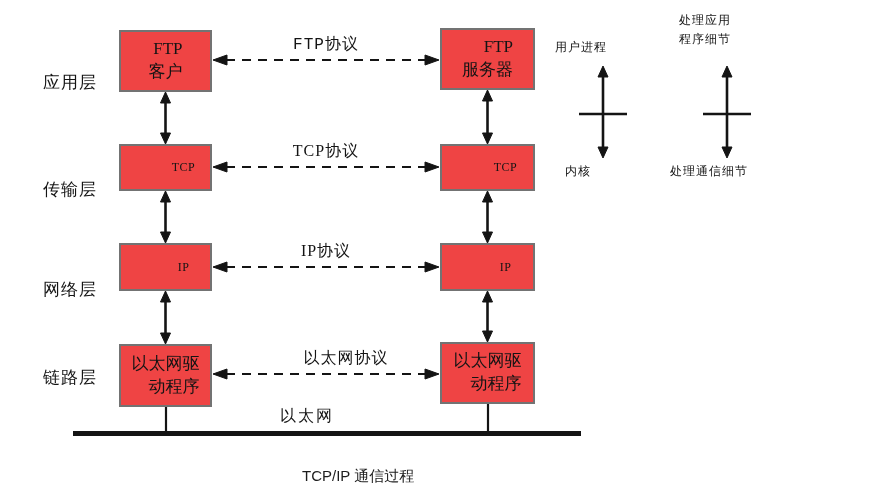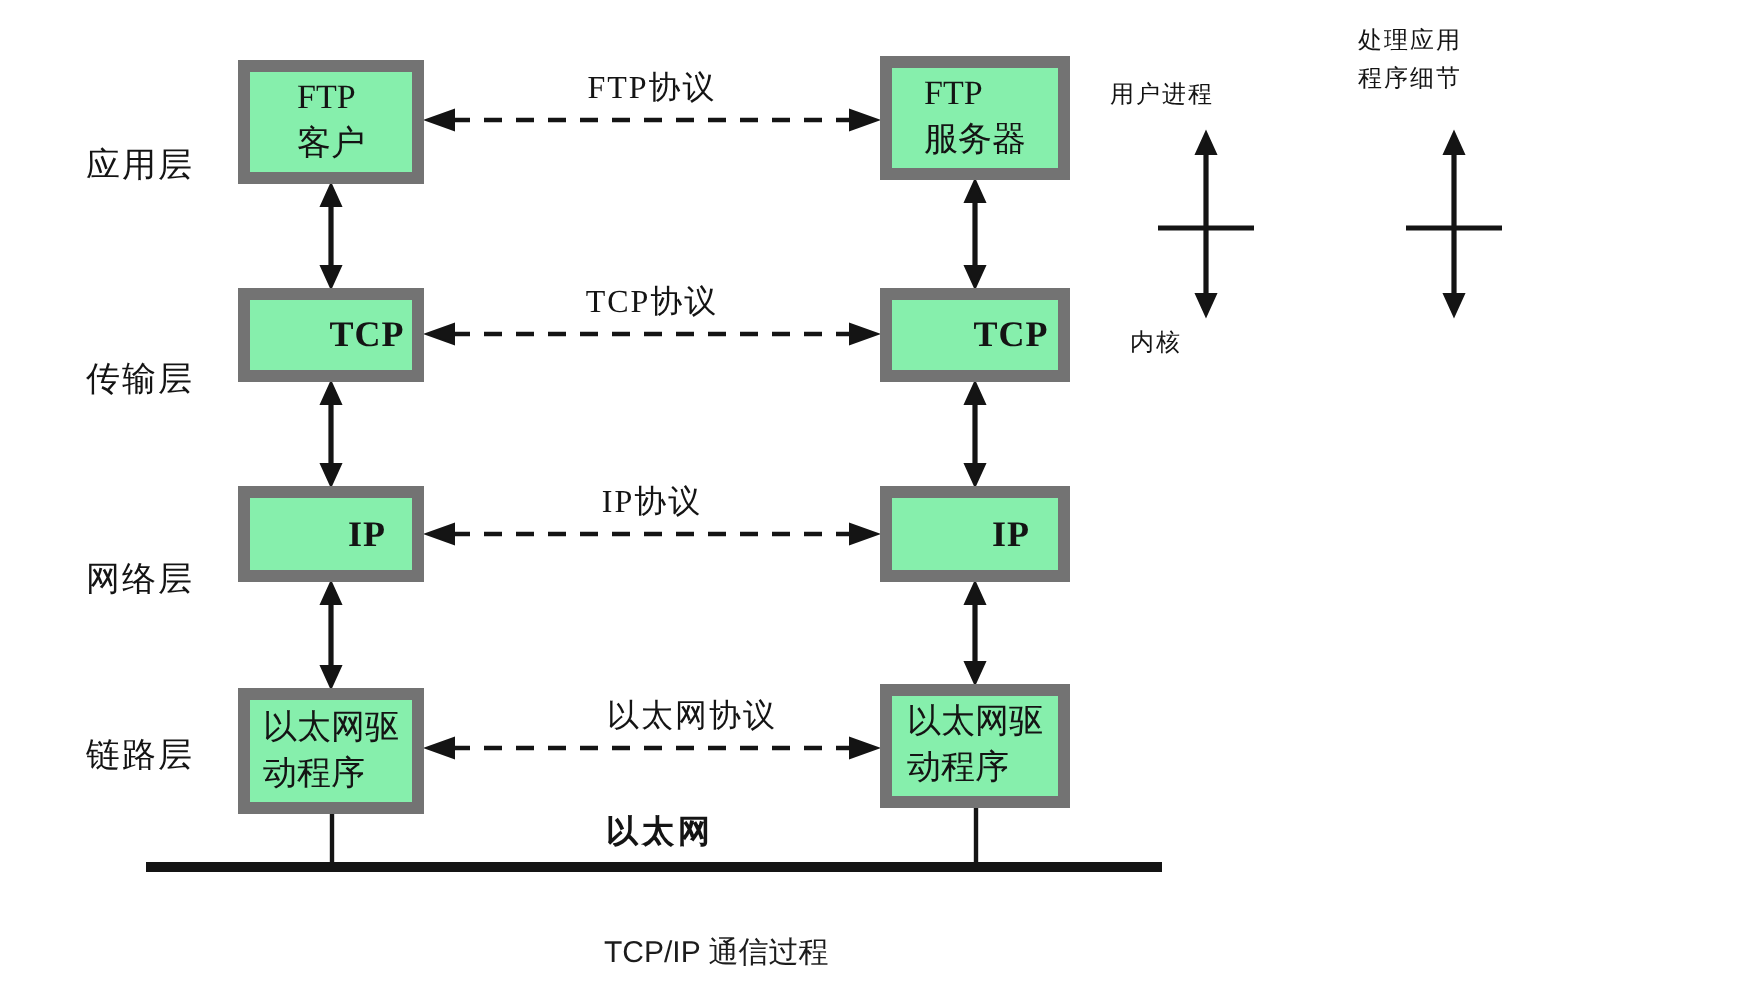--- a/index.html
+++ b/index.html
@@ -1,35 +1,35 @@
 <!DOCTYPE html>
 <html><head>
 <meta charset="utf-8">
 <style>
   html,body{margin:0;padding:0;background:#fff;}
   #canvas{
     position:relative;width:878px;height:496px;background:#ffffff;overflow:hidden;
     font-family:"Liberation Serif","DejaVu Serif",serif;color:#141414;
   }
   .node{
-    position:absolute;border:6px solid #737373;background:#86efac;
-    display:flex;align-items:center;justify-content:center;text-align:left;
+    position:absolute;border:2px solid #737373;background:#ef4444;
+    display:flex;align-items:center;justify-content:center;text-align:right;
     font-size:17px;line-height:1.35;white-space:pre-line;box-sizing:border-box;
   }
-  .node.bold{font-weight:bold;font-size:18px;letter-spacing:.5px;padding-left:36px;}
+  .node.bold{font-weight:normal;font-size:12px;letter-spacing:.5px;padding-left:36px;}
   .layer-label{
     position:absolute;width:78px;text-align:center;font-size:17px;letter-spacing:1px;margin-top:20px;
   }
   .proto-label{
     position:absolute;left:212px;width:228px;text-align:center;font-size:16px;letter-spacing:1px;
   }
   .annot{
     position:absolute;font-size:12px;letter-spacing:1px;white-space:pre-line;line-height:1.58;
   }
-  .eth-label{position:absolute;left:280px;width:100px;text-align:center;font-size:16px;letter-spacing:2px;font-weight:bold;}
+  .eth-label{position:absolute;left:280px;width:100px;text-align:left;font-size:16px;letter-spacing:2px;}
   .caption{
     position:absolute;left:302px;width:220px;top:467px;
     font-family:"Liberation Sans","DejaVu Sans",sans-serif;font-size:15px;color:#1c1c1c;
   }
   svg{position:absolute;left:0;top:0;}
   svg line, svg polygon{stroke:#141414;fill:#141414;}
 </style>
 </head>
 <body>
 
@@ -122,26 +122,27 @@
   <div class="node" style="left:119px;top:344px;width:93px;height:63px;">以太网驱
 动程序</div>
 
   <div class="node" style="left:440px;top:28px;width:95px;height:62px;">FTP
 服务器</div>
   <div class="node bold" style="left:440px;top:144px;width:95px;height:47px;">TCP</div>
   <div class="node bold" style="left:440px;top:243px;width:95px;height:48px;">IP</div>
   <div class="node" style="left:440px;top:342px;width:95px;height:62px;">以太网驱
 动程序</div>
 
-  <div class="proto-label" style="top:34px;">FTP协议</div>
+  <div class="proto-label" style="top:34px;font-family:Liberation Mono, monospace;">FTP协议</div>
   <div class="proto-label" style="top:141px;">TCP协议</div>
   <div class="proto-label" style="top:241px;">IP协议</div>
   <div class="proto-label" style="top:348px;padding-left:20px;">以太网协议</div>
 
   <div class="annot" style="left:555px;top:38px;width:96px;">用户进程</div>
   <div class="annot" style="left:679px;top:11px;width:100px;">处理应用
 程序细节</div>
   <div class="annot" style="left:565px;top:162px;width:76px;">内核</div>
+  <div class="annot" style="left:670px;top:162px;width:120px;">处理通信细节</div>
 
   <div class="eth-label" style="top:406px;">以太网</div>
   <div class="caption">TCP/IP 通信过程</div>
 
 </div>
 
 </body></html>

